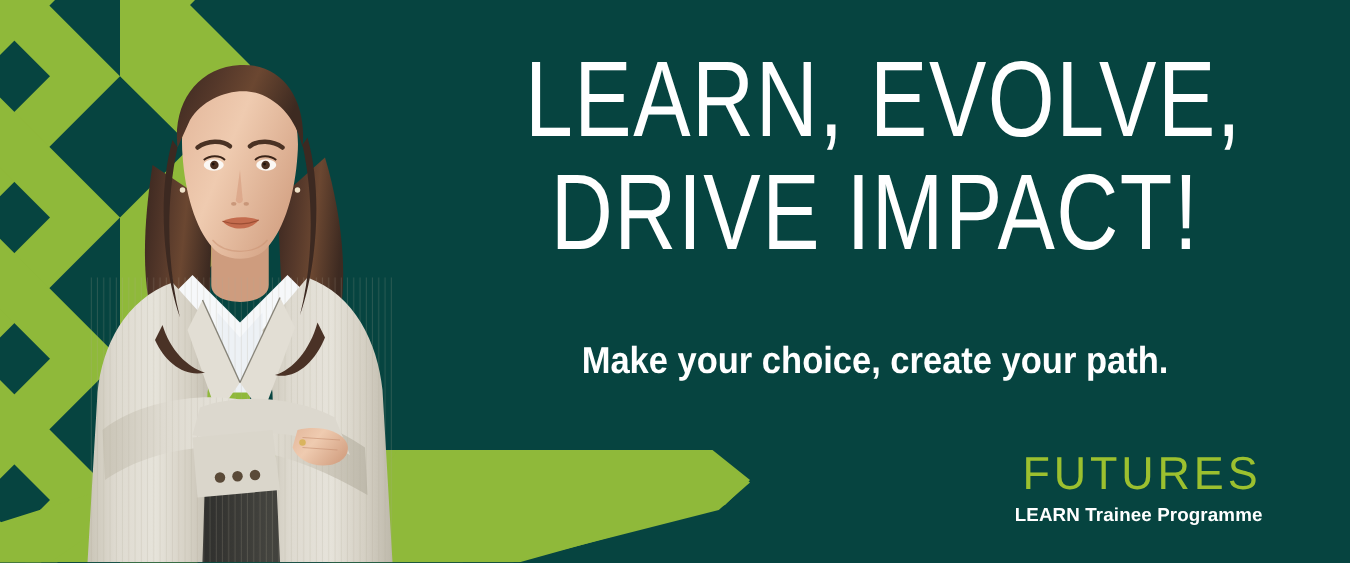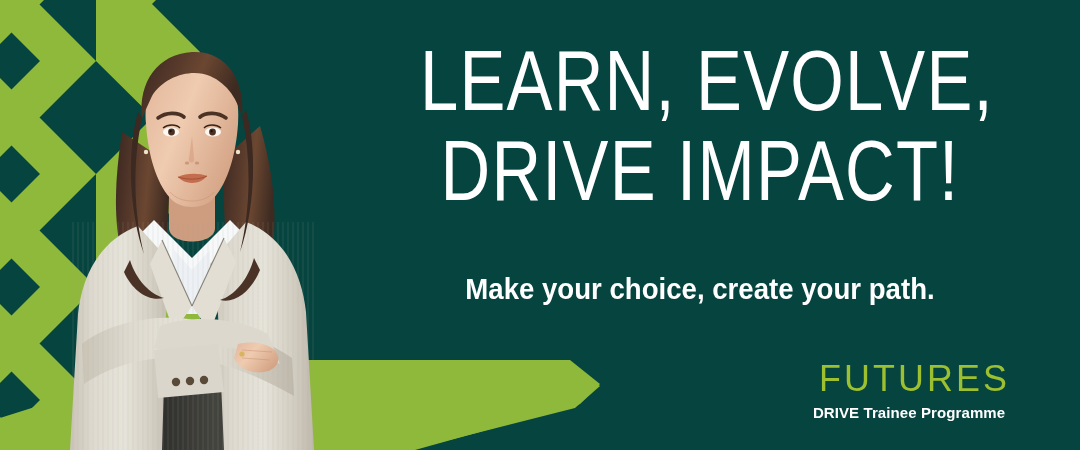--- a/index.html
+++ b/index.html
@@ -294,16 +294,16 @@
 
   <div id="headline-block">
     <div class="headline-line" id="headline-line-1">LEARN, EVOLVE,</div>
     <div class="headline-line" id="headline-line-2">DRIVE IMPACT!</div>
   </div>
 
   <div id="subheading">Make your choice, create your path.</div>
 
   <div id="logo-lockup">
     <div id="logo-wordmark">FUTURES</div>
-    <div id="logo-tagline">DRIVE Trainee Programme</div>
+    <div id="logo-tagline">LEARN Trainee Programme</div>
   </div>
 
 </div>
 
 </body></html>

